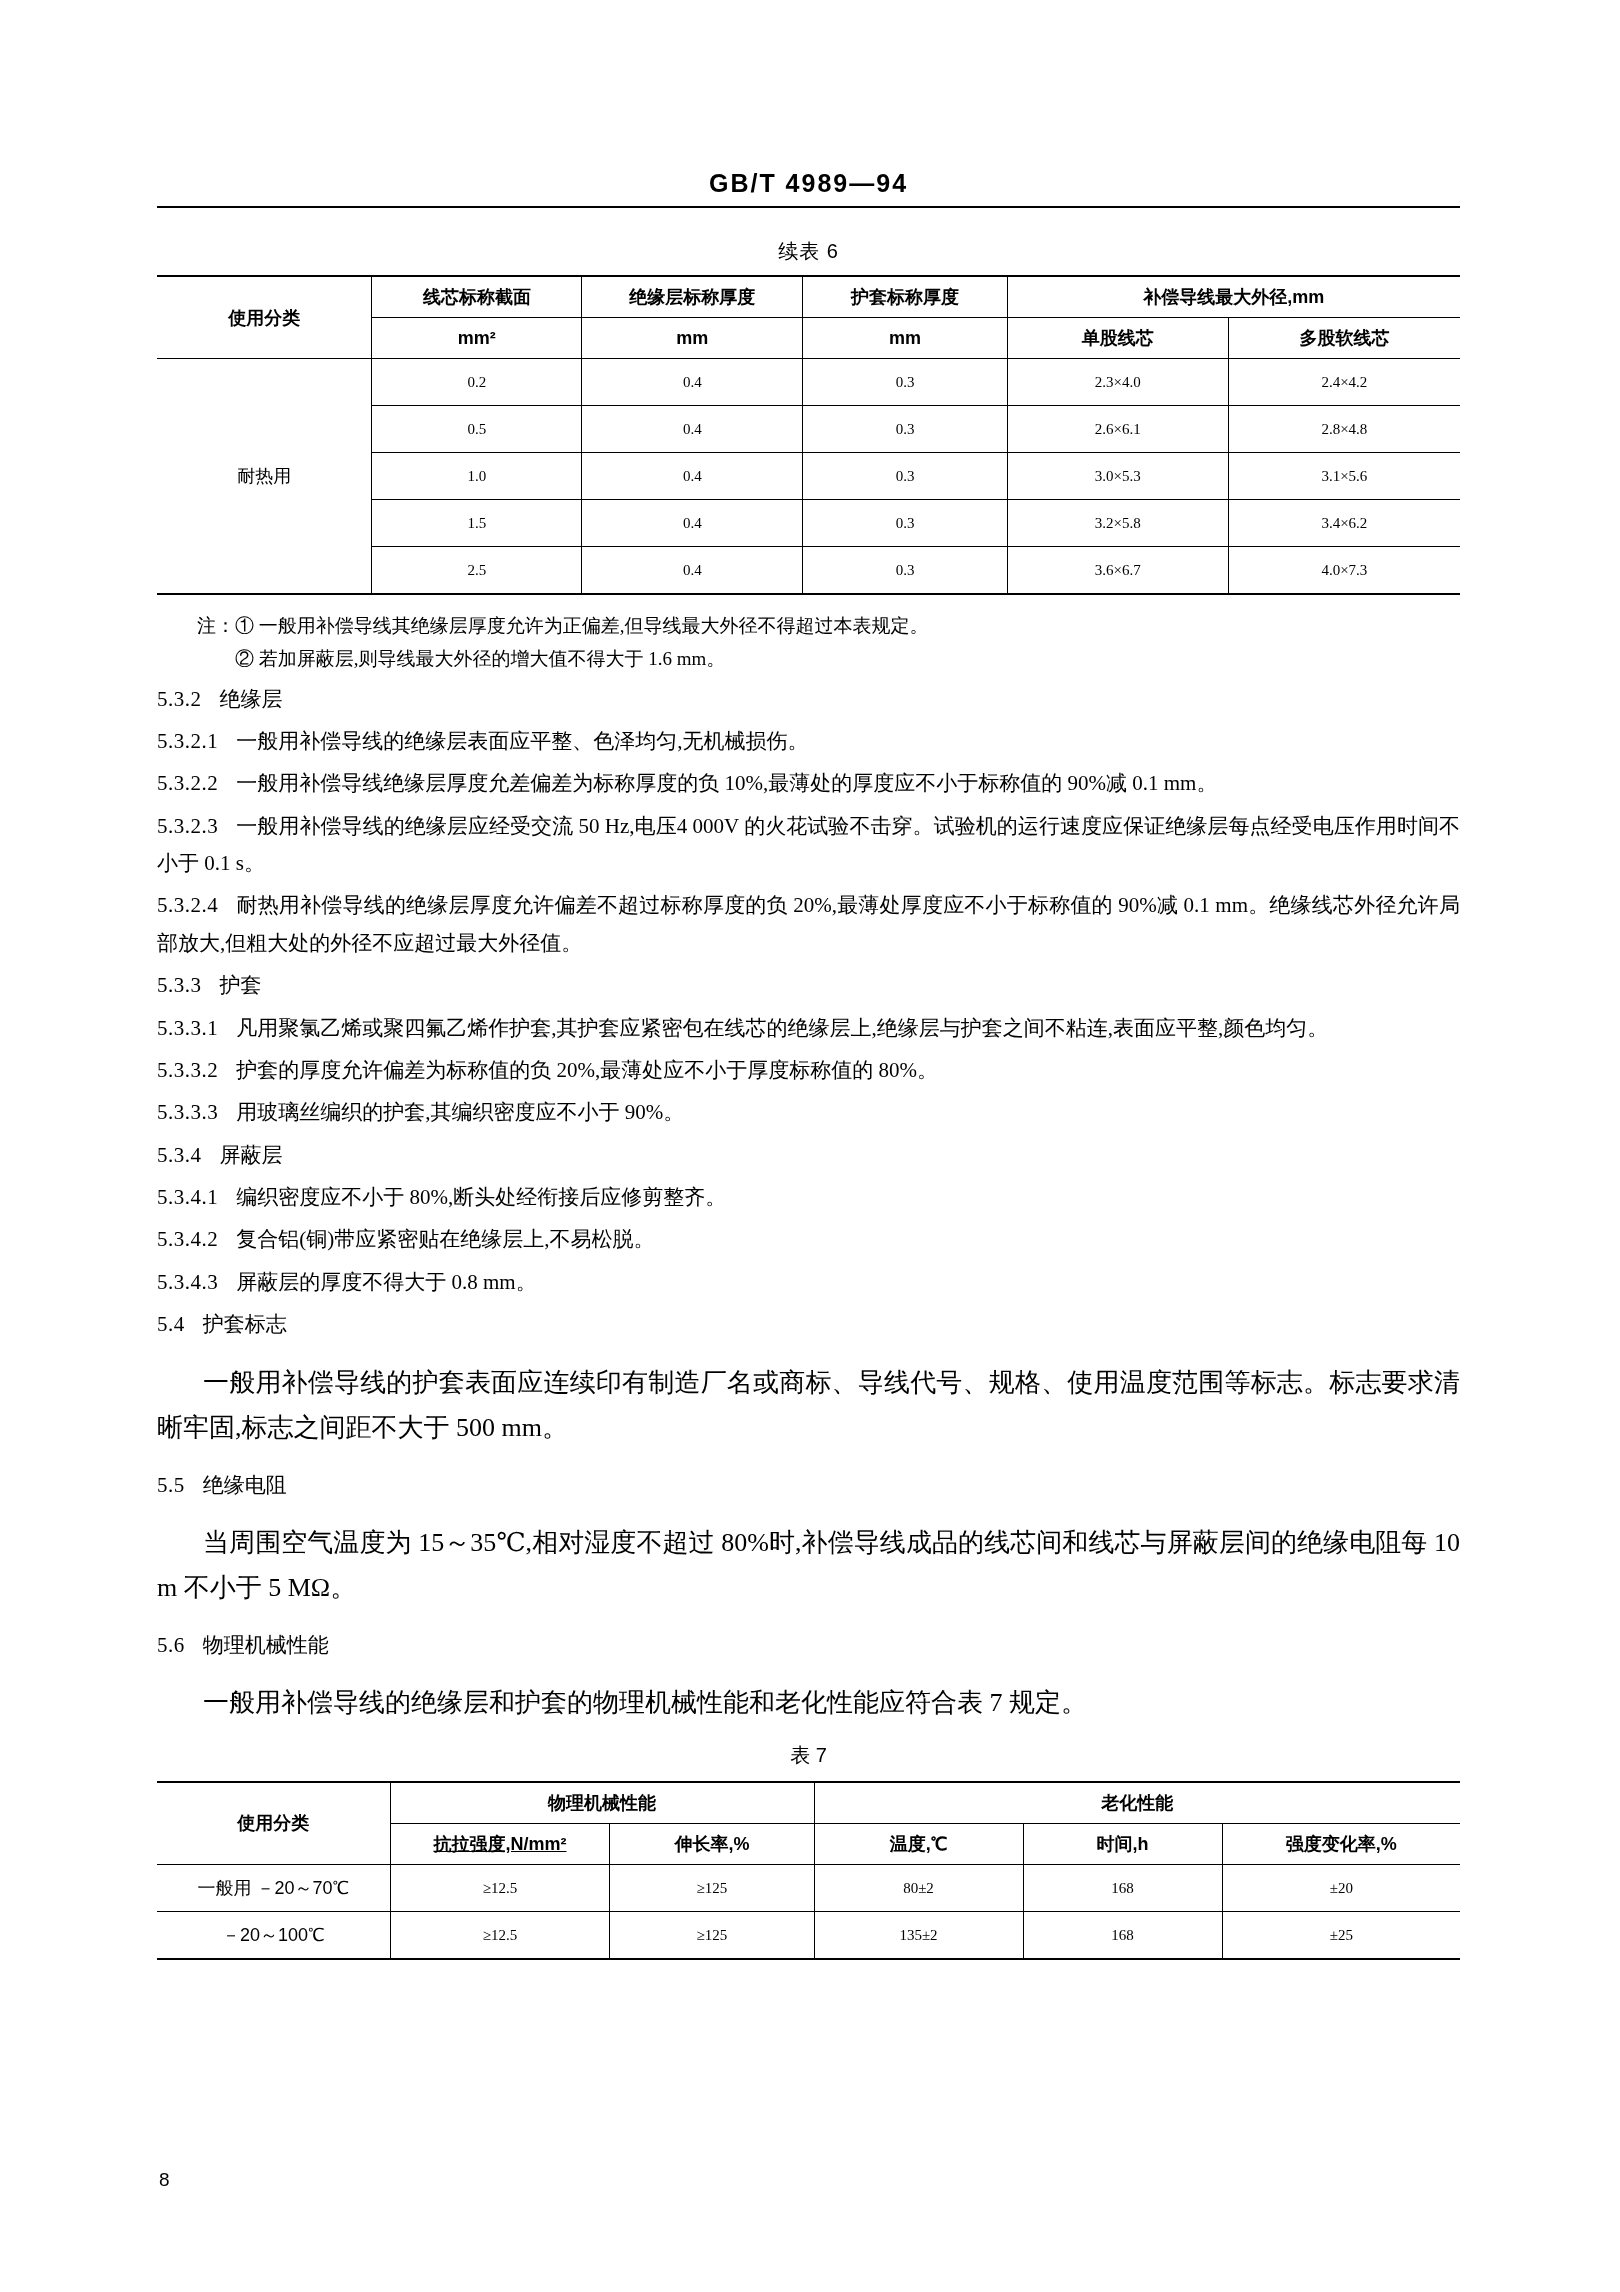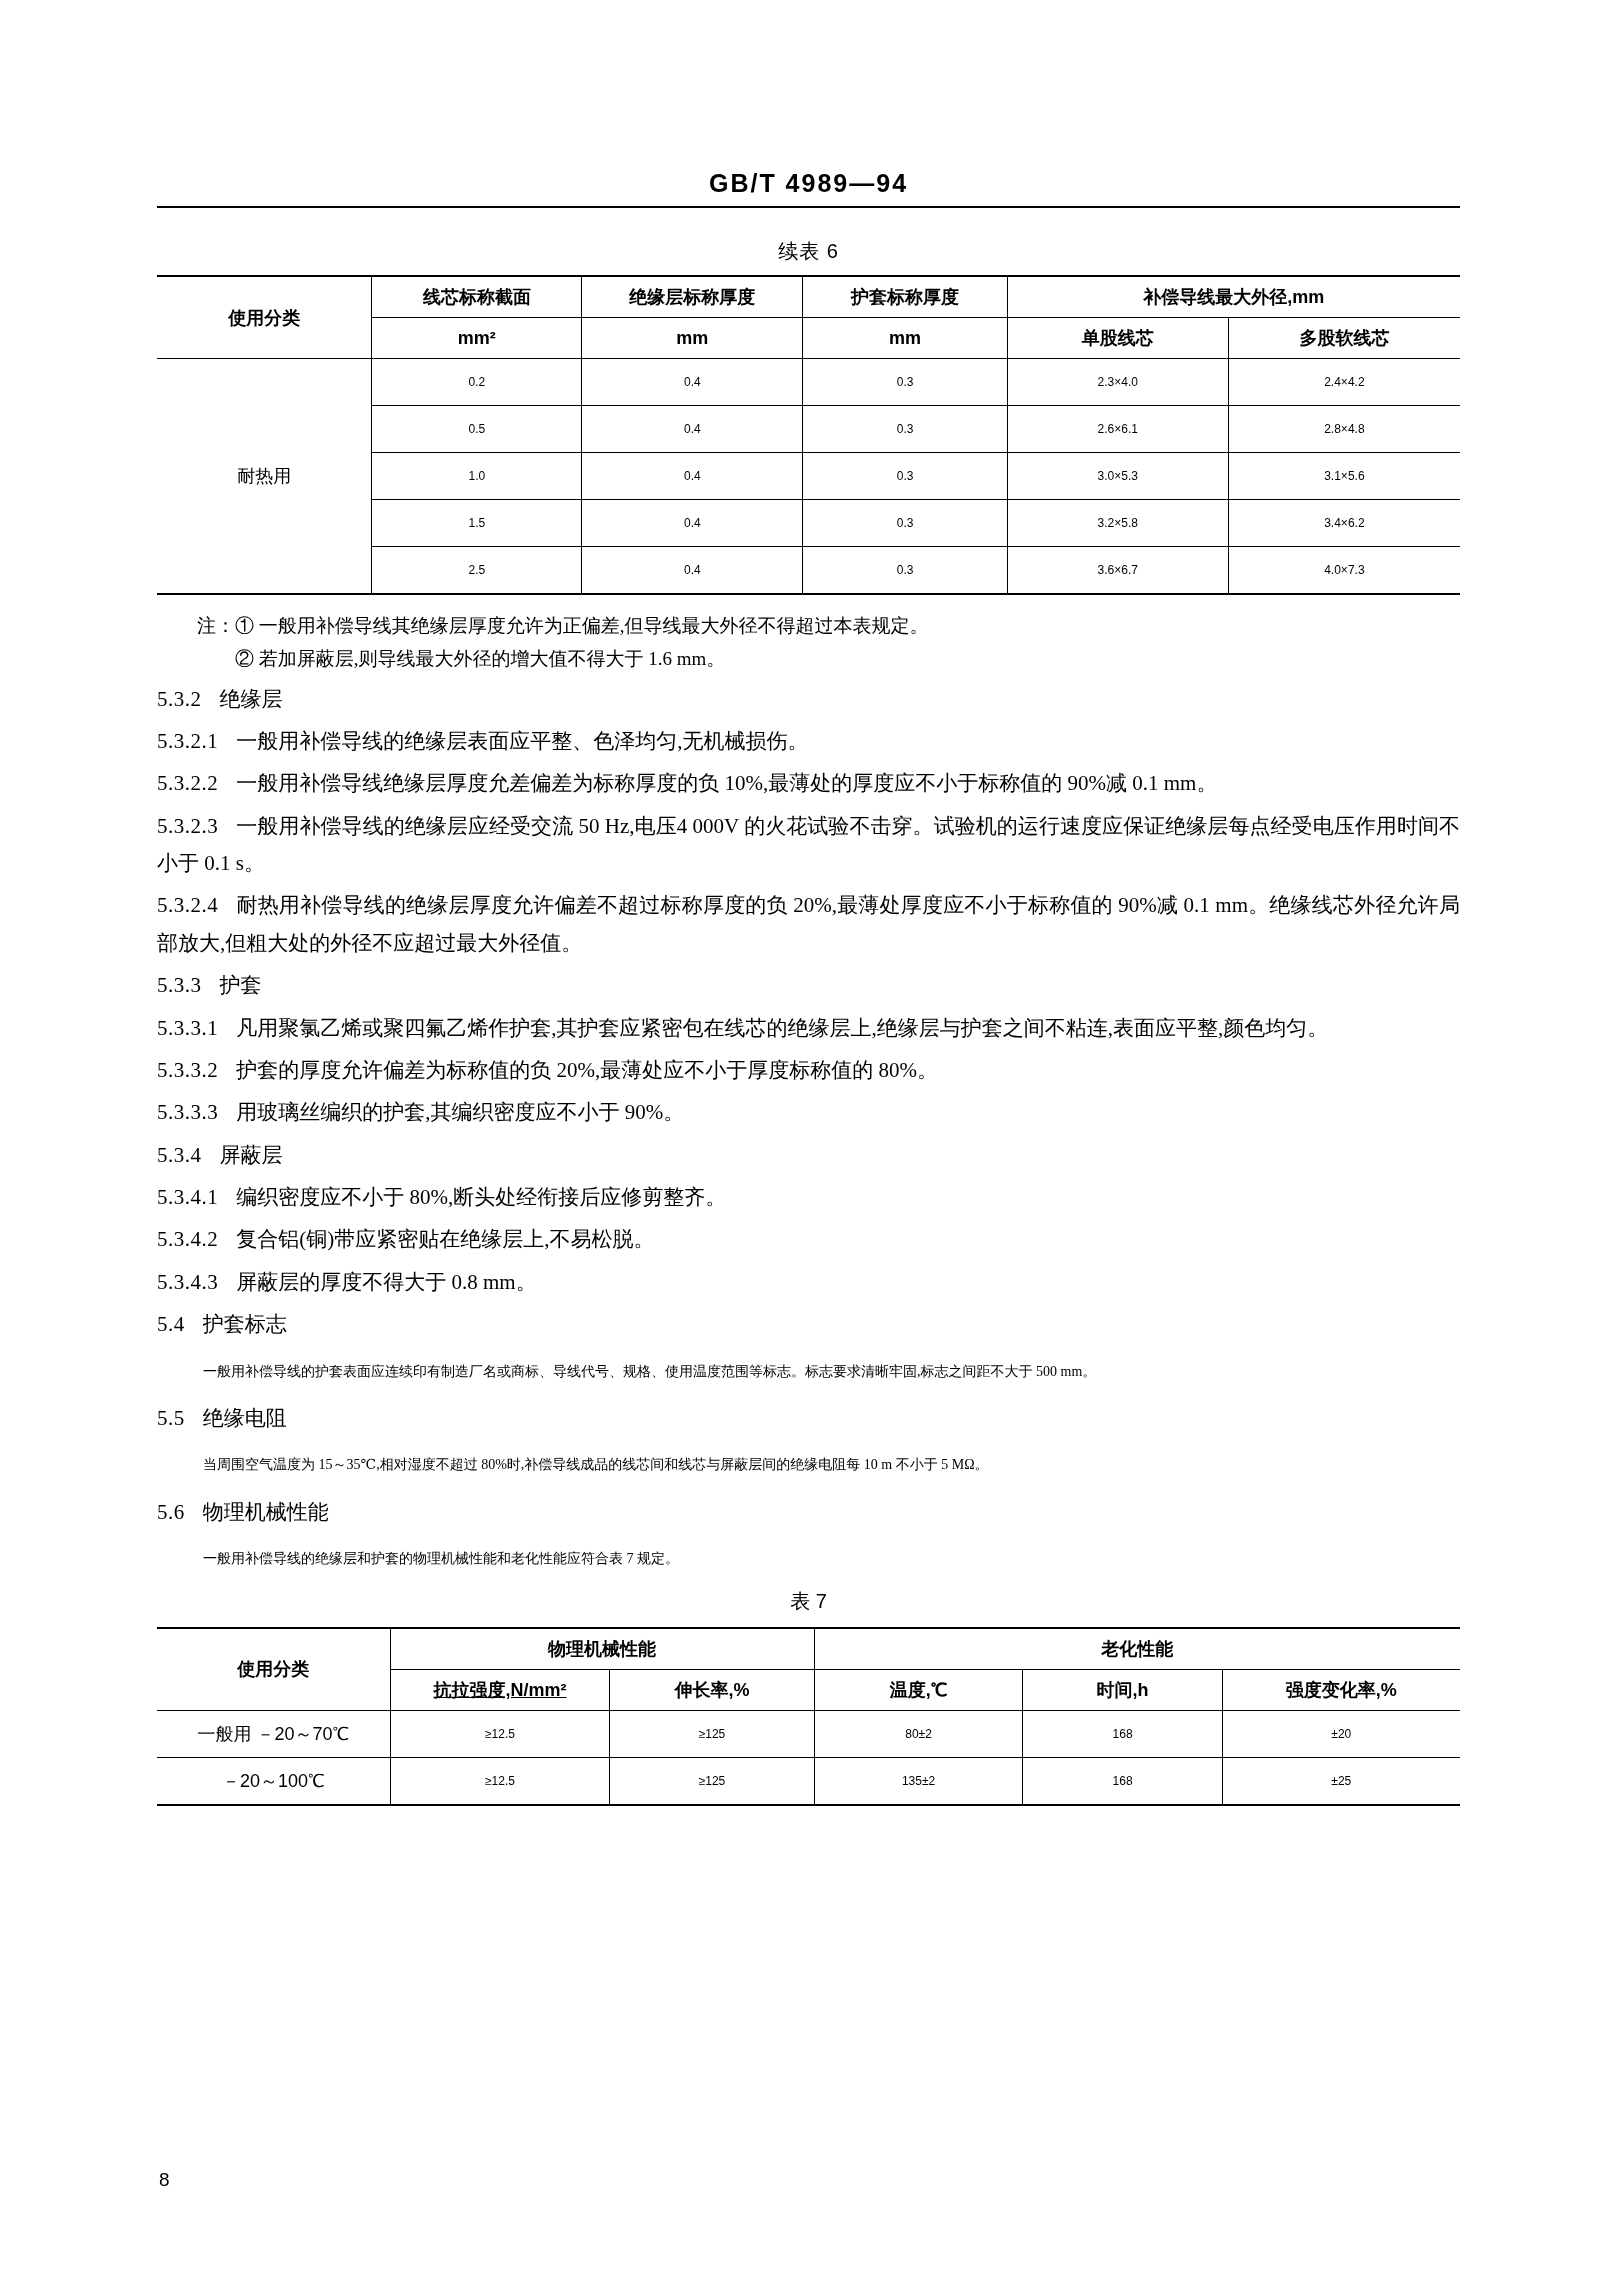--- a/index.html
+++ b/index.html
@@ -65,34 +65,34 @@
     font-size: 18px;
     padding: 8px 4px;
   }
   table.t6 {
     border-top: 2px solid #000;
     border-bottom: 2px solid #000;
   }
   table.t6 td, table.t6 th { border-left: none; border-right: none; }
   table.t6 .vline { border-left: 1px solid #000; }
   .num-cell {
-    font-family: Liberation Sans, sans-serif;
-    font-size: 12px;
+    font-family: Liberation Serif, serif;
+    font-size: 15px;
     line-height: 36px;
   }
   .notes {
     margin-top: 14px;
     font-size: 19px;
     line-height: 1.75;
   }
   .notes div { text-indent: 0; }
   .note-1 { padding-left: 40px; }
   .note-2 { padding-left: 78px; }
   p.body {
-    font-size: 14px;
+    font-size: 26px;
     line-height: 1.75;
     margin: 16px 0;
     text-align: justify;
   }
   p.sec {
     font-size: 21px;
     line-height: 1.78;
     margin: 5px 0;
     text-align: justify;
   }

